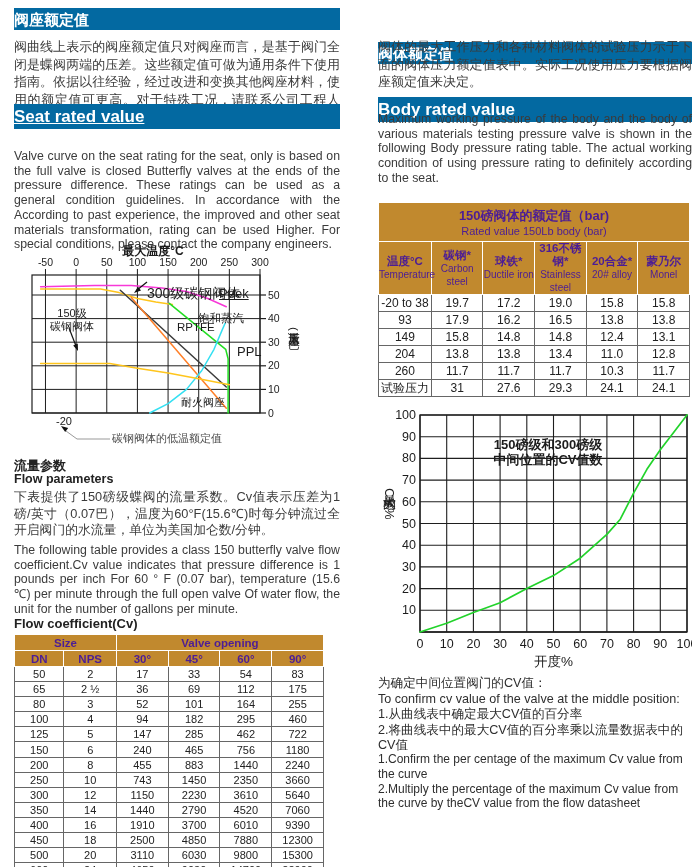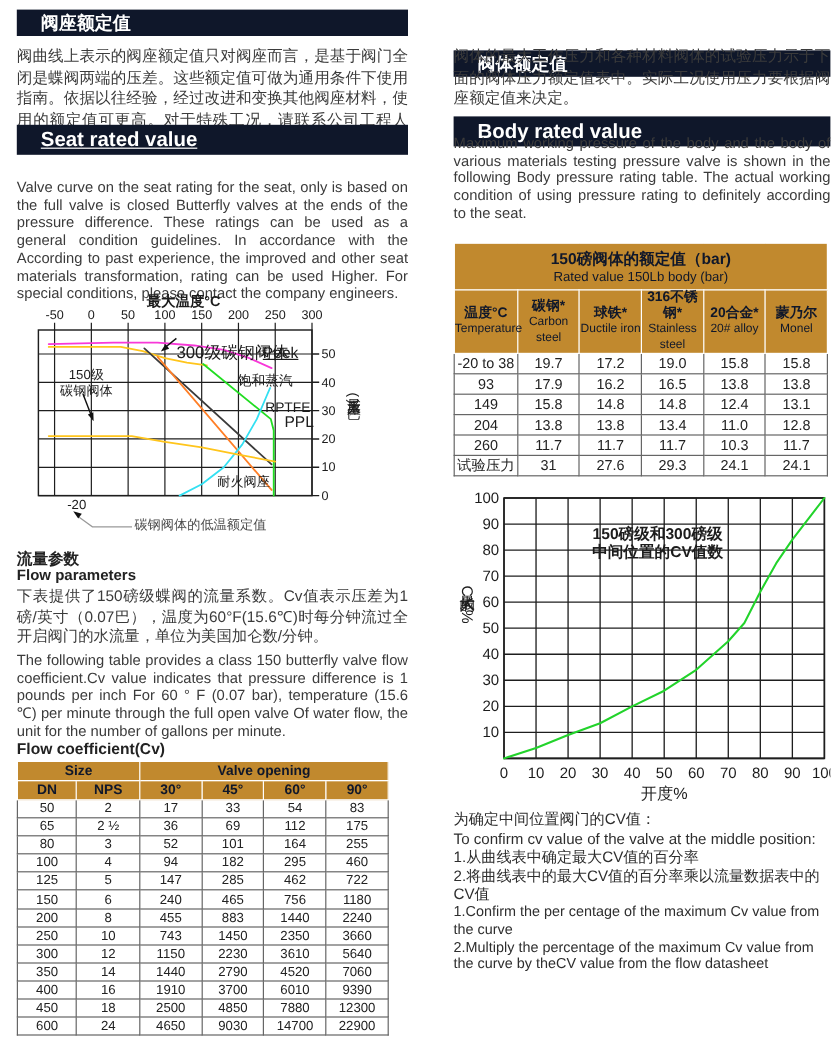--- a/index.html
+++ b/index.html
@@ -2,36 +2,36 @@
 <html><head>
 <meta charset="utf-8">
 <style>
   html,body{margin:0;padding:0;background:#fff;}
   body{width:700px;height:867px;position:relative;overflow:hidden;
        font-family:"Liberation Sans",sans-serif;color:#3b3b3b;}
   .col{position:absolute;top:0;height:867px;}
   #col-left{left:14px;width:326px;}
   #col-right{left:378px;width:314px;}
   .abs{position:absolute;}
-  .gold-bar{background:#0f172a;color:#fff;font-weight:bold;box-sizing:border-box;
-            padding:2px 20px;width:100%;}
+  .gold-bar{background:#0369a1;color:#fff;font-weight:bold;box-sizing:border-box;
+            padding:2px 0;width:100%;}
   .bar-cn{font-size:15px;height:22px;line-height:19px;}
   .bar-en{font-size:17px;height:25px;line-height:22px;}
   .para{width:100%;text-align:justify;}
   .para-cn{font-size:13px;line-height:17.5px;}
   .para-en{font-size:12.3px;line-height:14.7px;}
   .mini-head{font-weight:bold;color:#222;}
   .chart{left:0;}
   .chart svg{display:block;}
   .chart-label{position:absolute;color:#1c1c1c;white-space:pre-line;line-height:1.15;}
   .vlabel{position:absolute;writing-mode:vertical-rl;text-orientation:mixed;
           color:#1c1c1c;letter-spacing:1px;}
   table{border-collapse:collapse;table-layout:fixed;}
   .dtable{width:100%;}
-  .dtable th{background:#c1892e;color:#0f172a;font-weight:bold;border:1px solid #fff;
+  .dtable th{background:#c1892e;color:#4c1d95;font-weight:bold;border:1px solid #fff;
              text-align:center;padding:0;}
   .dtable td{border:1px solid #666;color:#222;text-align:center;padding:0;background:#fff;}
   #flow-table th{font-size:11.5px;height:15px;}
   #flow-table td{font-size:11px;height:14.1px;line-height:14px;}
   #body-table .title-cell{height:38px;}
   #body-table .title-cn{font-size:13px;font-weight:bold;}
   #body-table .title-en{font-size:11px;font-weight:normal;}
   #body-table .hd{height:42px;font-size:11.5px;line-height:13px;}
   #body-table .hd .sub{font-size:10px;font-weight:normal;}
   #body-table td{font-size:12px;height:16px;line-height:16px;}
@@ -111,21 +111,21 @@
         <polygon points="47,183 51.2,189.1 54.2,185.1" fill="#111"></polygon>
           <text x="139" y="12" text-anchor="middle" font-size="12" font-weight="bold" fill="#1c1c1c">最大温度°C</text>
         </svg>
       </div>
     <div class="vlabel" style="left:272px;top:80px;font-size:11.5px;">最大压差(巴)</div>
   <div class="chart-label" style="left: 133px; top: 42px; font-size: 14px;">300级碳钢阀体</div>
       <div class="chart-label" style="left: 30px; top: 64px; width: 56px; text-align: center; font-size: 11px;">150级
 碳钢阀体</div>
       <div class="chart-label" style="left: 205px; top: 44px; font-size: 13px; text-decoration: underline;">Peek</div>
       <div class="chart-label" style="left: 184px; top: 69px; font-size: 11.5px;">饱和蒸汽</div>
-      <div class="chart-label" style="left: 163px; top: 91px; font-size: 11.5px; margin-left: 44px;">RPTFE</div>
+      <div class="chart-label" style="left: 163px; top: 78px; font-size: 11.5px;">RPTFE</div>
       <div class="chart-label" style="left: 223px; top: 102px; font-size: 13px;">PPL</div>
       <div class="chart-label" style="left: 167px; top: 153px; font-size: 11px;">耐火阀座</div>
       <div class="chart-label" style="left: 42px; top: 172px; font-size: 11px;">-20</div>
       <div class="chart-label" style="left: 98px; top: 189px; color: rgb(74, 74, 74); font-size: 11px;">碳钢阀体的低温额定值</div>
     </div>
 
   <div class="abs mini-head" style="top:457px;font-size:13px;">流量参数</div>
   <div class="abs mini-head" style="top:472px;font-size:12.5px;">Flow parameters</div>
 
   <div class="abs para para-cn" style="top:489px;line-height:16.5px;font-size:12.8px;">下表提供了150磅级蝶阀的流量系数。Cv值表示压差为1磅/英寸（0.07巴），温度为60°F(15.6℃)时每分钟流过全开启阀门的水流量，单位为美国加仑数/分钟。</div>
@@ -246,20 +246,28 @@
           <td>6010</td>
           <td>9390</td>
         </tr>
         <tr>
           <td>450</td>
           <td>18</td>
           <td>2500</td>
           <td>4850</td>
           <td>7880</td>
           <td>12300</td>
+        </tr>
+        <tr>
+          <td>500</td>
+          <td>20</td>
+          <td>3110</td>
+          <td>6030</td>
+          <td>9800</td>
+          <td>15300</td>
         </tr>
         <tr>
           <td>600</td>
           <td>24</td>
           <td>4650</td>
           <td>9030</td>
           <td>14700</td>
           <td>22900</td>
         </tr>
       </tbody>

